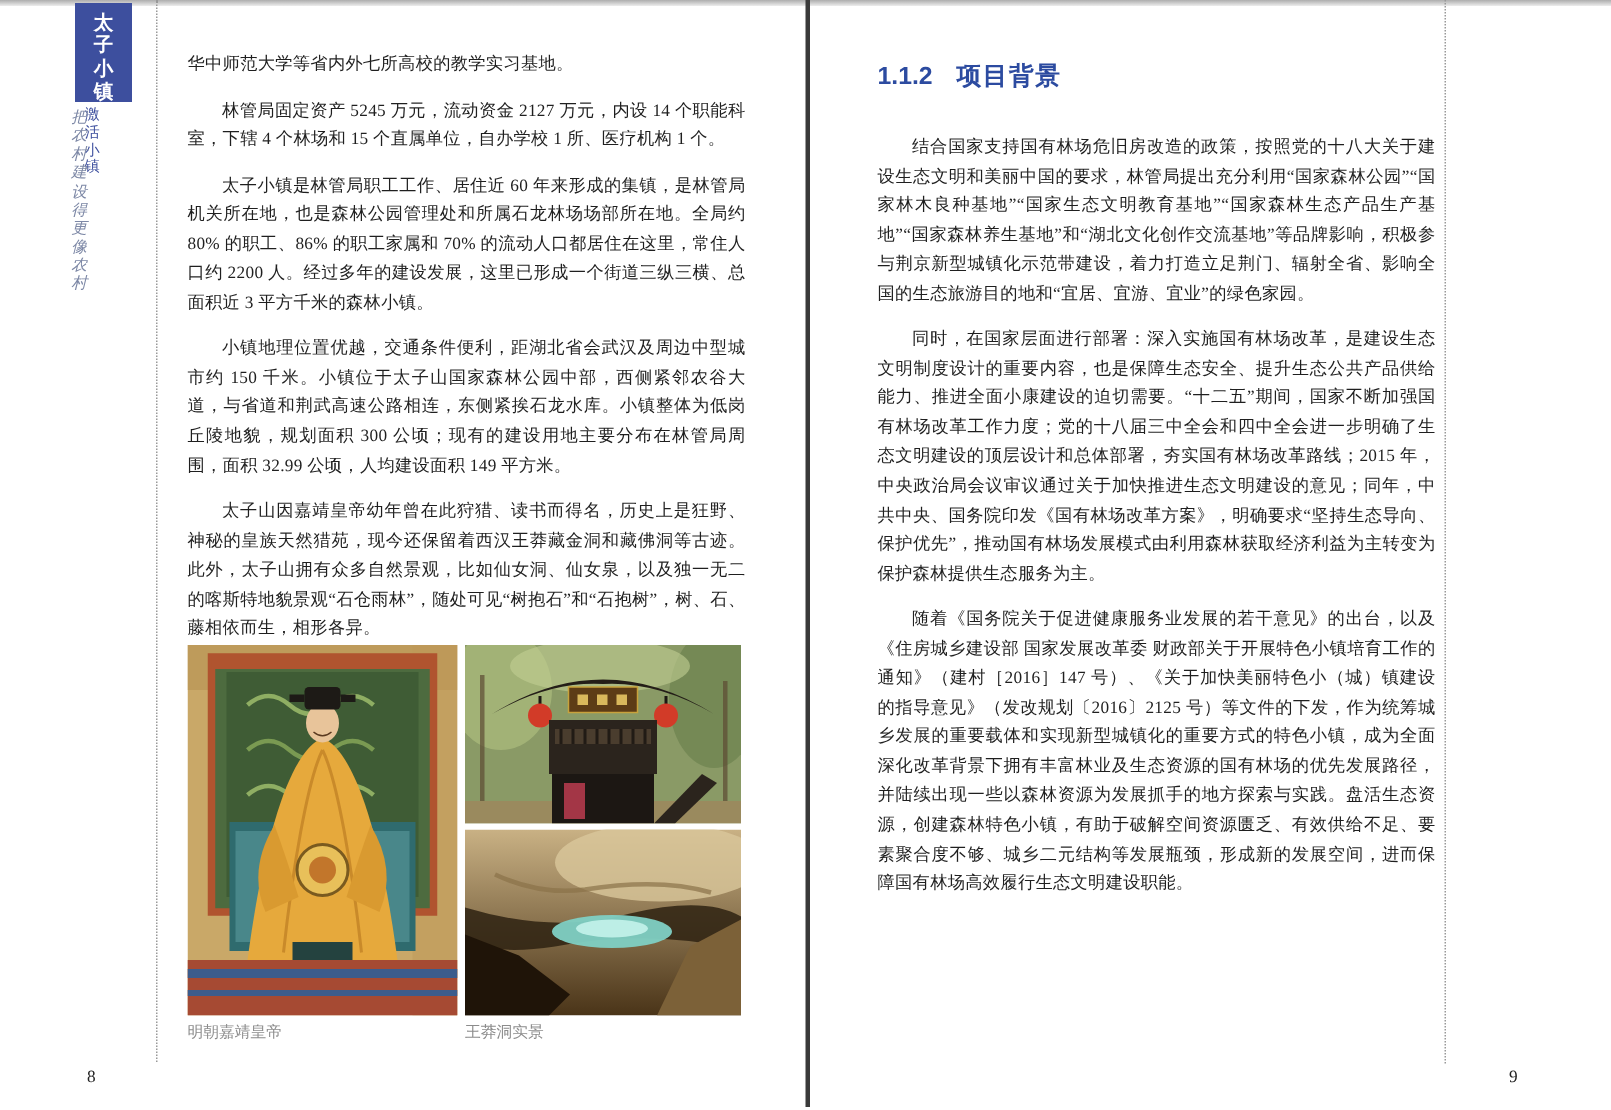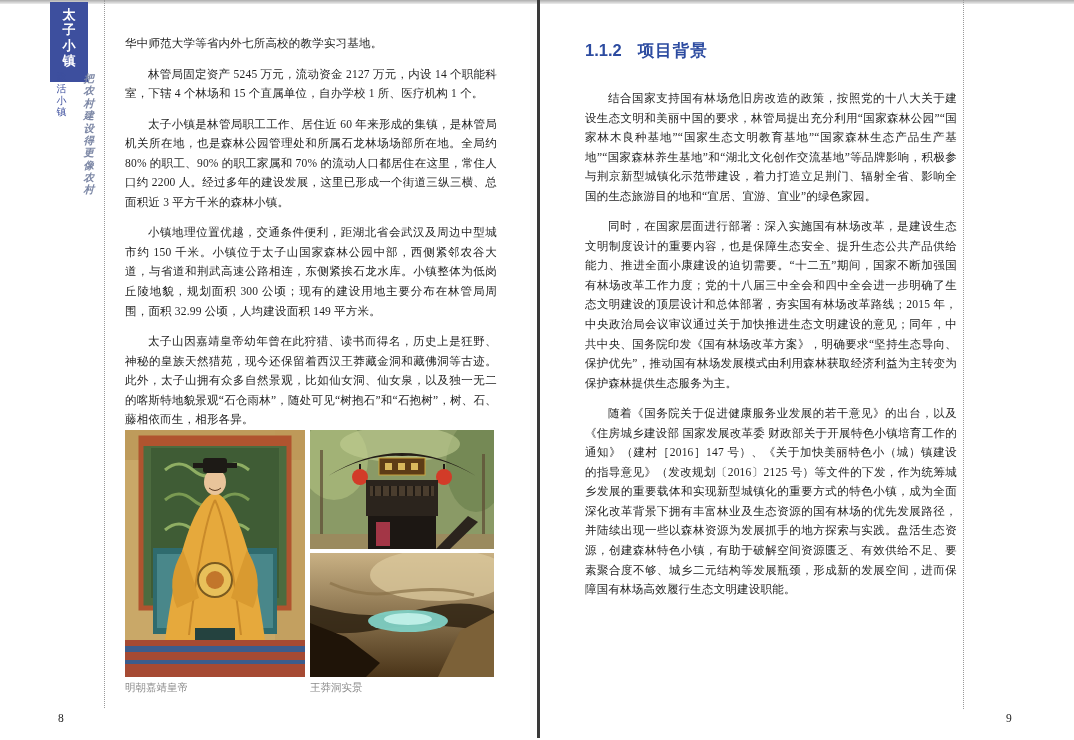--- a/index.html
+++ b/index.html
@@ -3,30 +3,30 @@
 <meta charset="utf-8">
 <style>
   html,body{margin:0;padding:0;background:#ffffff;}
   .canvas{
     position:relative;width:1074px;height:740px;background:#ffffff;overflow:hidden;
     font-family:"Liberation Serif","DejaVu Serif",serif;color:#1f1f1f;
   }
   .top-edge{position:absolute;left:0;top:0;width:100%;height:4px;
     background:linear-gradient(#adadad,#ededed);}
   
-  .banner{position:absolute;left:50px;top:2px;width:38px;height:80px;
+  .banner{position:absolute;left:50px;top:2px;width:38px;height:66px;
     background:#3d4f9e;display:flex;justify-content:center;align-items:flex-start;
     padding-top:5px;box-sizing:border-box;}
   .banner .vtext{color:#ffffff;font-weight:bold;font-size:13px;}
   .vtext{width:1.1em;word-break:break-all;line-height:1.18;text-align:center;
     font-family:"Liberation Sans","DejaVu Sans",sans-serif;}
   .series-label{position:absolute;left:56px;top:71px;color:#3d4f9e;font-weight:normal;
     font-size:10px;}
   .slogan{position:absolute;left:47px;top:73px;color:#7d88a6;font-size:10.5px;
-    font-style:italic;font-family:"Liberation Serif","DejaVu Serif",serif;font-weight:bold;margin-left:36px;}
+    font-style:italic;font-family:"Liberation Serif","DejaVu Serif",serif;font-weight:normal;}
   
   .rule-dotted{position:absolute;top:0;width:0;border-left:1px dotted #999999;}
   .rule-left{left:104px;height:708px;}
   .rule-right{left:963px;height:709px;}
   .spine{position:absolute;left:537px;top:0;width:3px;height:738px;background:#3a3a3a;}
   
   .page-col{position:absolute;width:372px;}
   .left-col{left:125px;top:34px;}
   .right-col{left:585px;top:40px;}
   .page-col p{margin:0 0 11px 0;font-size:11.5px;line-height:1.7;text-align:justify;
@@ -63,21 +63,21 @@
   <div class="series-label vtext">激活小镇</div>
   <div class="slogan vtext">把农村建设得更像农村</div>
 
   <div class="rule-dotted rule-left"></div>
   <div class="spine"></div>
   <div class="rule-dotted rule-right"></div>
 
   <main class="page-col left-col">
     <p class="cont">华中师范大学等省内外七所高校的教学实习基地。</p>
     <p>林管局固定资产 5245 万元，流动资金 2127 万元，内设 14 个职能科室，下辖 4 个林场和 15 个直属单位，自办学校 1 所、医疗机构 1 个。</p>
-    <p>太子小镇是林管局职工工作、居住近 60 年来形成的集镇，是林管局机关所在地，也是森林公园管理处和所属石龙林场场部所在地。全局约 80% 的职工、90% 的职工家属和 70% 的流动人口都居住在这里，常住人口约 2200 人。经过多年的建设发展，这里已形成一个街道三纵三横、总面积近 3 平方千米的森林小镇。</p>
+    <p>太子小镇是林管局职工工作、居住近 60 年来形成的集镇，是林管局机关所在地，也是森林公园管理处和所属石龙林场场部所在地。全局约 80% 的职工、86% 的职工家属和 70% 的流动人口都居住在这里，常住人口约 2200 人。经过多年的建设发展，这里已形成一个街道三纵三横、总面积近 3 平方千米的森林小镇。</p>
     <p>小镇地理位置优越，交通条件便利，距湖北省会武汉及周边中型城市约 150 千米。小镇位于太子山国家森林公园中部，西侧紧邻农谷大道，与省道和荆武高速公路相连，东侧紧挨石龙水库。小镇整体为低岗丘陵地貌，规划面积 300 公顷；现有的建设用地主要分布在林管局周围，面积 32.99 公顷，人均建设面积 149 平方米。</p>
     <p>太子山因嘉靖皇帝幼年曾在此狩猎、读书而得名，历史上是狂野、神秘的皇族天然猎苑，现今还保留着西汉王莽藏金洞和藏佛洞等古迹。此外，太子山拥有众多自然景观，比如仙女洞、仙女泉，以及独一无二的喀斯特地貌景观“石仓雨林”，随处可见“树抱石”和“石抱树”，树、石、藤相依而生，相形各异。</p>
   </main>
 
   <figure class="fig-portrait">
     <svg viewBox="0 0 180 247" preserveAspectRatio="none">
       <rect width="180" height="247" fill="#c9a868"></rect>
       <rect x="0" y="0" width="180" height="30" fill="#b89353" opacity="0.6"></rect>
       <rect x="150" y="0" width="30" height="247" fill="#bd9858" opacity="0.5"></rect>
 

